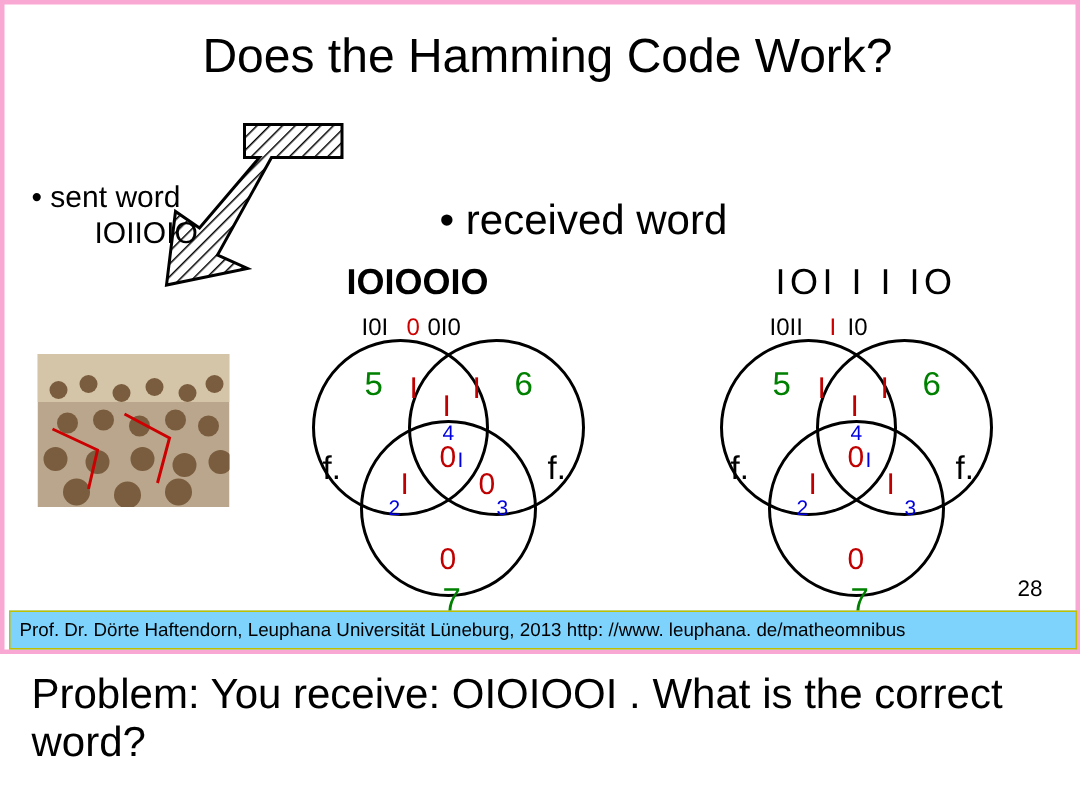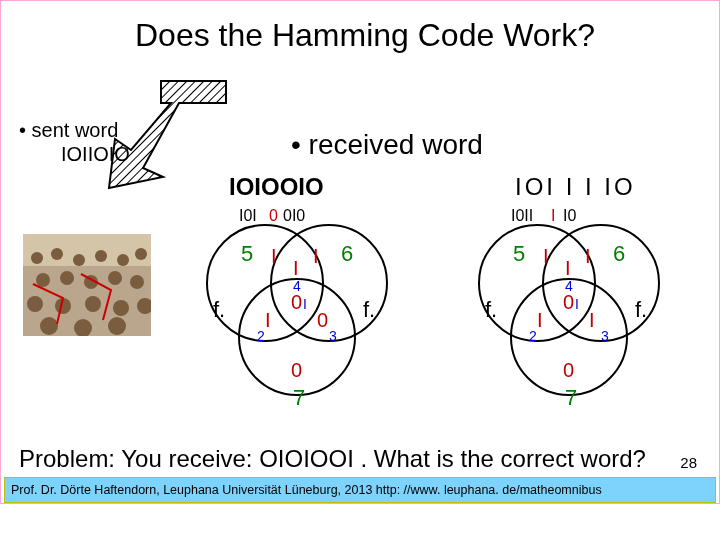--- a/index.html
+++ b/index.html
@@ -1,32 +1,32 @@
 <!DOCTYPE html>
 <html><head>
 <meta charset="utf-8">
 <style>
   * { margin: 0; padding: 0; box-sizing: border-box; }
   html, body { width: 720px; height: 540px; background: #fff; font-family: Arial, Helvetica, sans-serif; color: #000; position: relative; overflow: hidden; }
-  .slide { width: 720px; height: 504px; position: relative; border: 1px solid #f9a8d4; padding-left: 10px; }
+  .slide { width: 720px; height: 436px; position: relative; border: 3px solid #f9a8d4; padding-left: 10px; }
   .title { font-size: 32px; text-align: center; margin-top: 16px; font-weight: normal; }
   .row-top { position: absolute; top: 70px; left: 0; width: 720px; height: 70px; margin-top: 48px; }
   .sent-label { position: absolute; left: 18px; top: 0; font-size: 20px; }
   .sent-word { position: absolute; left: 60px; top: 24px; font-size: 20px; }
   .recv-label { position: absolute; left: 290px; top: 10px; font-size: 28px; }
   .bug4-label { position: absolute; top: 145px; left: 232px; font-size: 15px; }
   .bug5-label { position: absolute; top: 145px; left: 505px; font-size: 15px; }
   .word4 { position: absolute; top: 172px; left: 228px; font-size: 24px; font-weight: bold; }
   .word5 { position: absolute; top: 172px; left: 514px; font-size: 24px; letter-spacing: 3px; }
   .arrow-block { position: absolute; top: 72px; left: 100px; width: 130px; height: 120px; }
   .venn { position: absolute; width: 220px; height: 208px; }
   .venn-left { top: 206px; left: 186px; }
   .venn-right { top: 206px; left: 458px; }
   .photo { position: absolute; top: 233px; left: 22px; width: 128px; height: 102px; }
-  .problem { position: absolute; top: 444px; left: 18px; font-size: 24px; }
+  .problem { position: absolute; top: 444px; left: 18px; font-size: 28px; }
   .footer-bar { position: absolute; bottom: 0; left: 3px; width: 712px; height: 26px; background: #7dd3fc; border: 1px solid #c0c000; display: flex; align-items: center; padding-left: 6px; font-size: 12.5px; }
   .page-num { position: absolute; right: 22px; bottom: 32px; font-size: 15px; }
 </style>
 </head>
 <body>
 
 <div class="slide">
   <h1 class="title">Does the Hamming Code Work?</h1>
 
   <div class="row-top">

